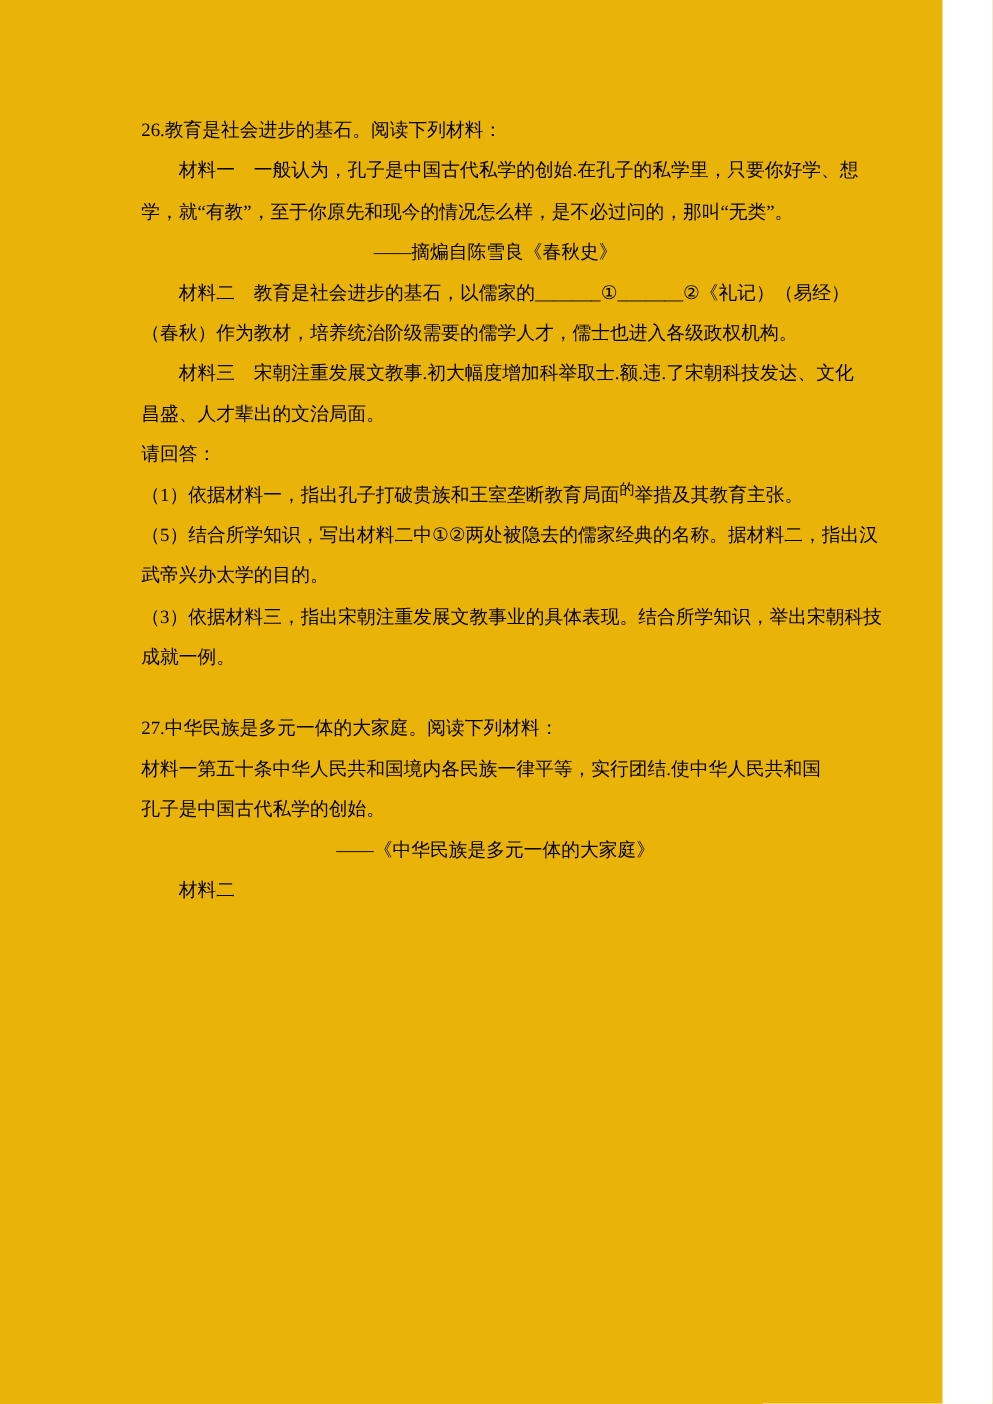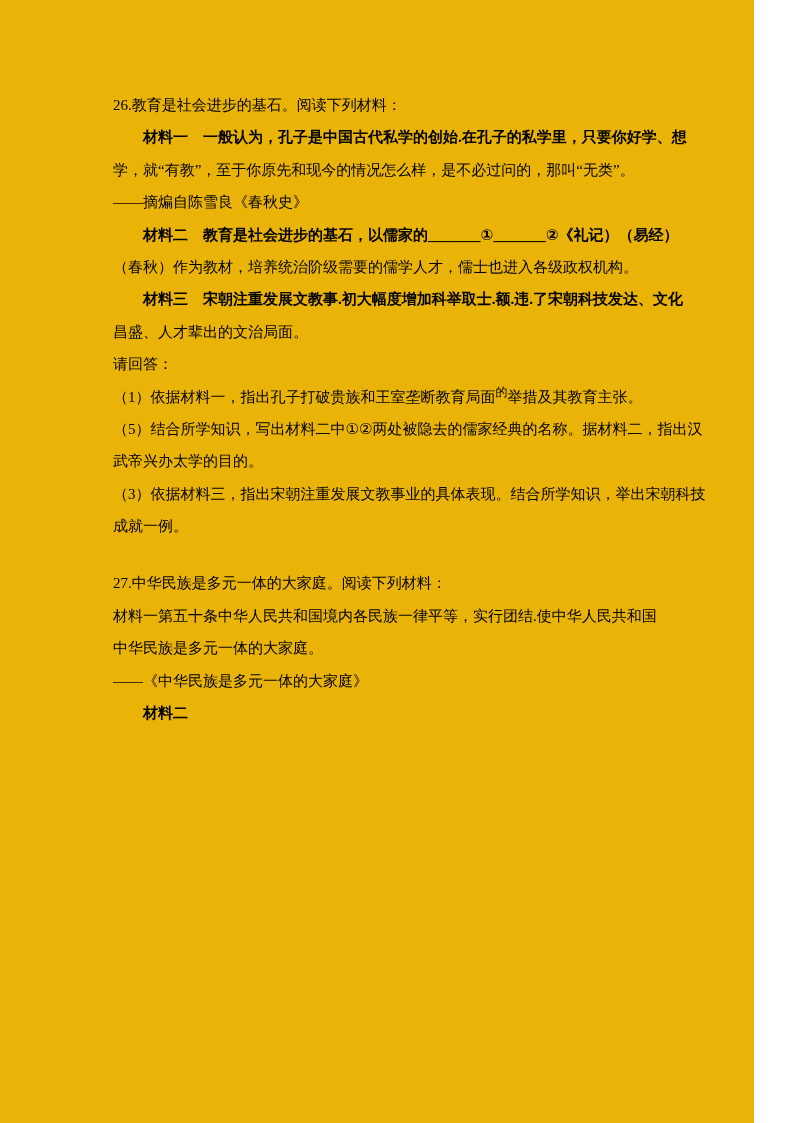--- a/index.html
+++ b/index.html
@@ -22,22 +22,22 @@
     top: 89px;
     width: 567px;
   }
   .line {
     font-size: 15px;
     line-height: 32.4px;
     height: 32.4px;
     white-space: nowrap;
     letter-spacing: 0px;
   }
-  .indent { text-indent: 2em; font-weight: bold; }
-  .right  { text-align: left; }
+  .indent { text-indent: 2em; }
+  .right  { text-align: center; }
   .spacer { height: 25px; }
   .sup {
     font-size: 12px;
     vertical-align: 6px;
     line-height: 0;
   }
 </style>
 </head>
 <body>
 
@@ -67,20 +67,20 @@
       <div class="line">（3）依据材料三，指出宋朝注重发展文教事业的具体表现。结合所学知识，举出宋朝科技</div>
       <div class="line">成就一例。</div>
     </section>
 
     <div class="spacer"></div>
 
     <section>
       <div class="line">27.中华民族是多元一体的大家庭。阅读下列材料：</div>
 
       <div class="line">材料一第五十条中华人民共和国境内各民族一律平等，实行团结.使中华人民共和国</div>
-      <div class="line">中华民族是多元一体的大家庭。</div>
+      <div class="line">孔子是中国古代私学的创始。</div>
       <div class="line right">——《中华民族是多元一体的大家庭》</div>
 
       <div class="line indent">材料二</div>
     </section>
 
   </div>
 </div>
 
 </body></html>

